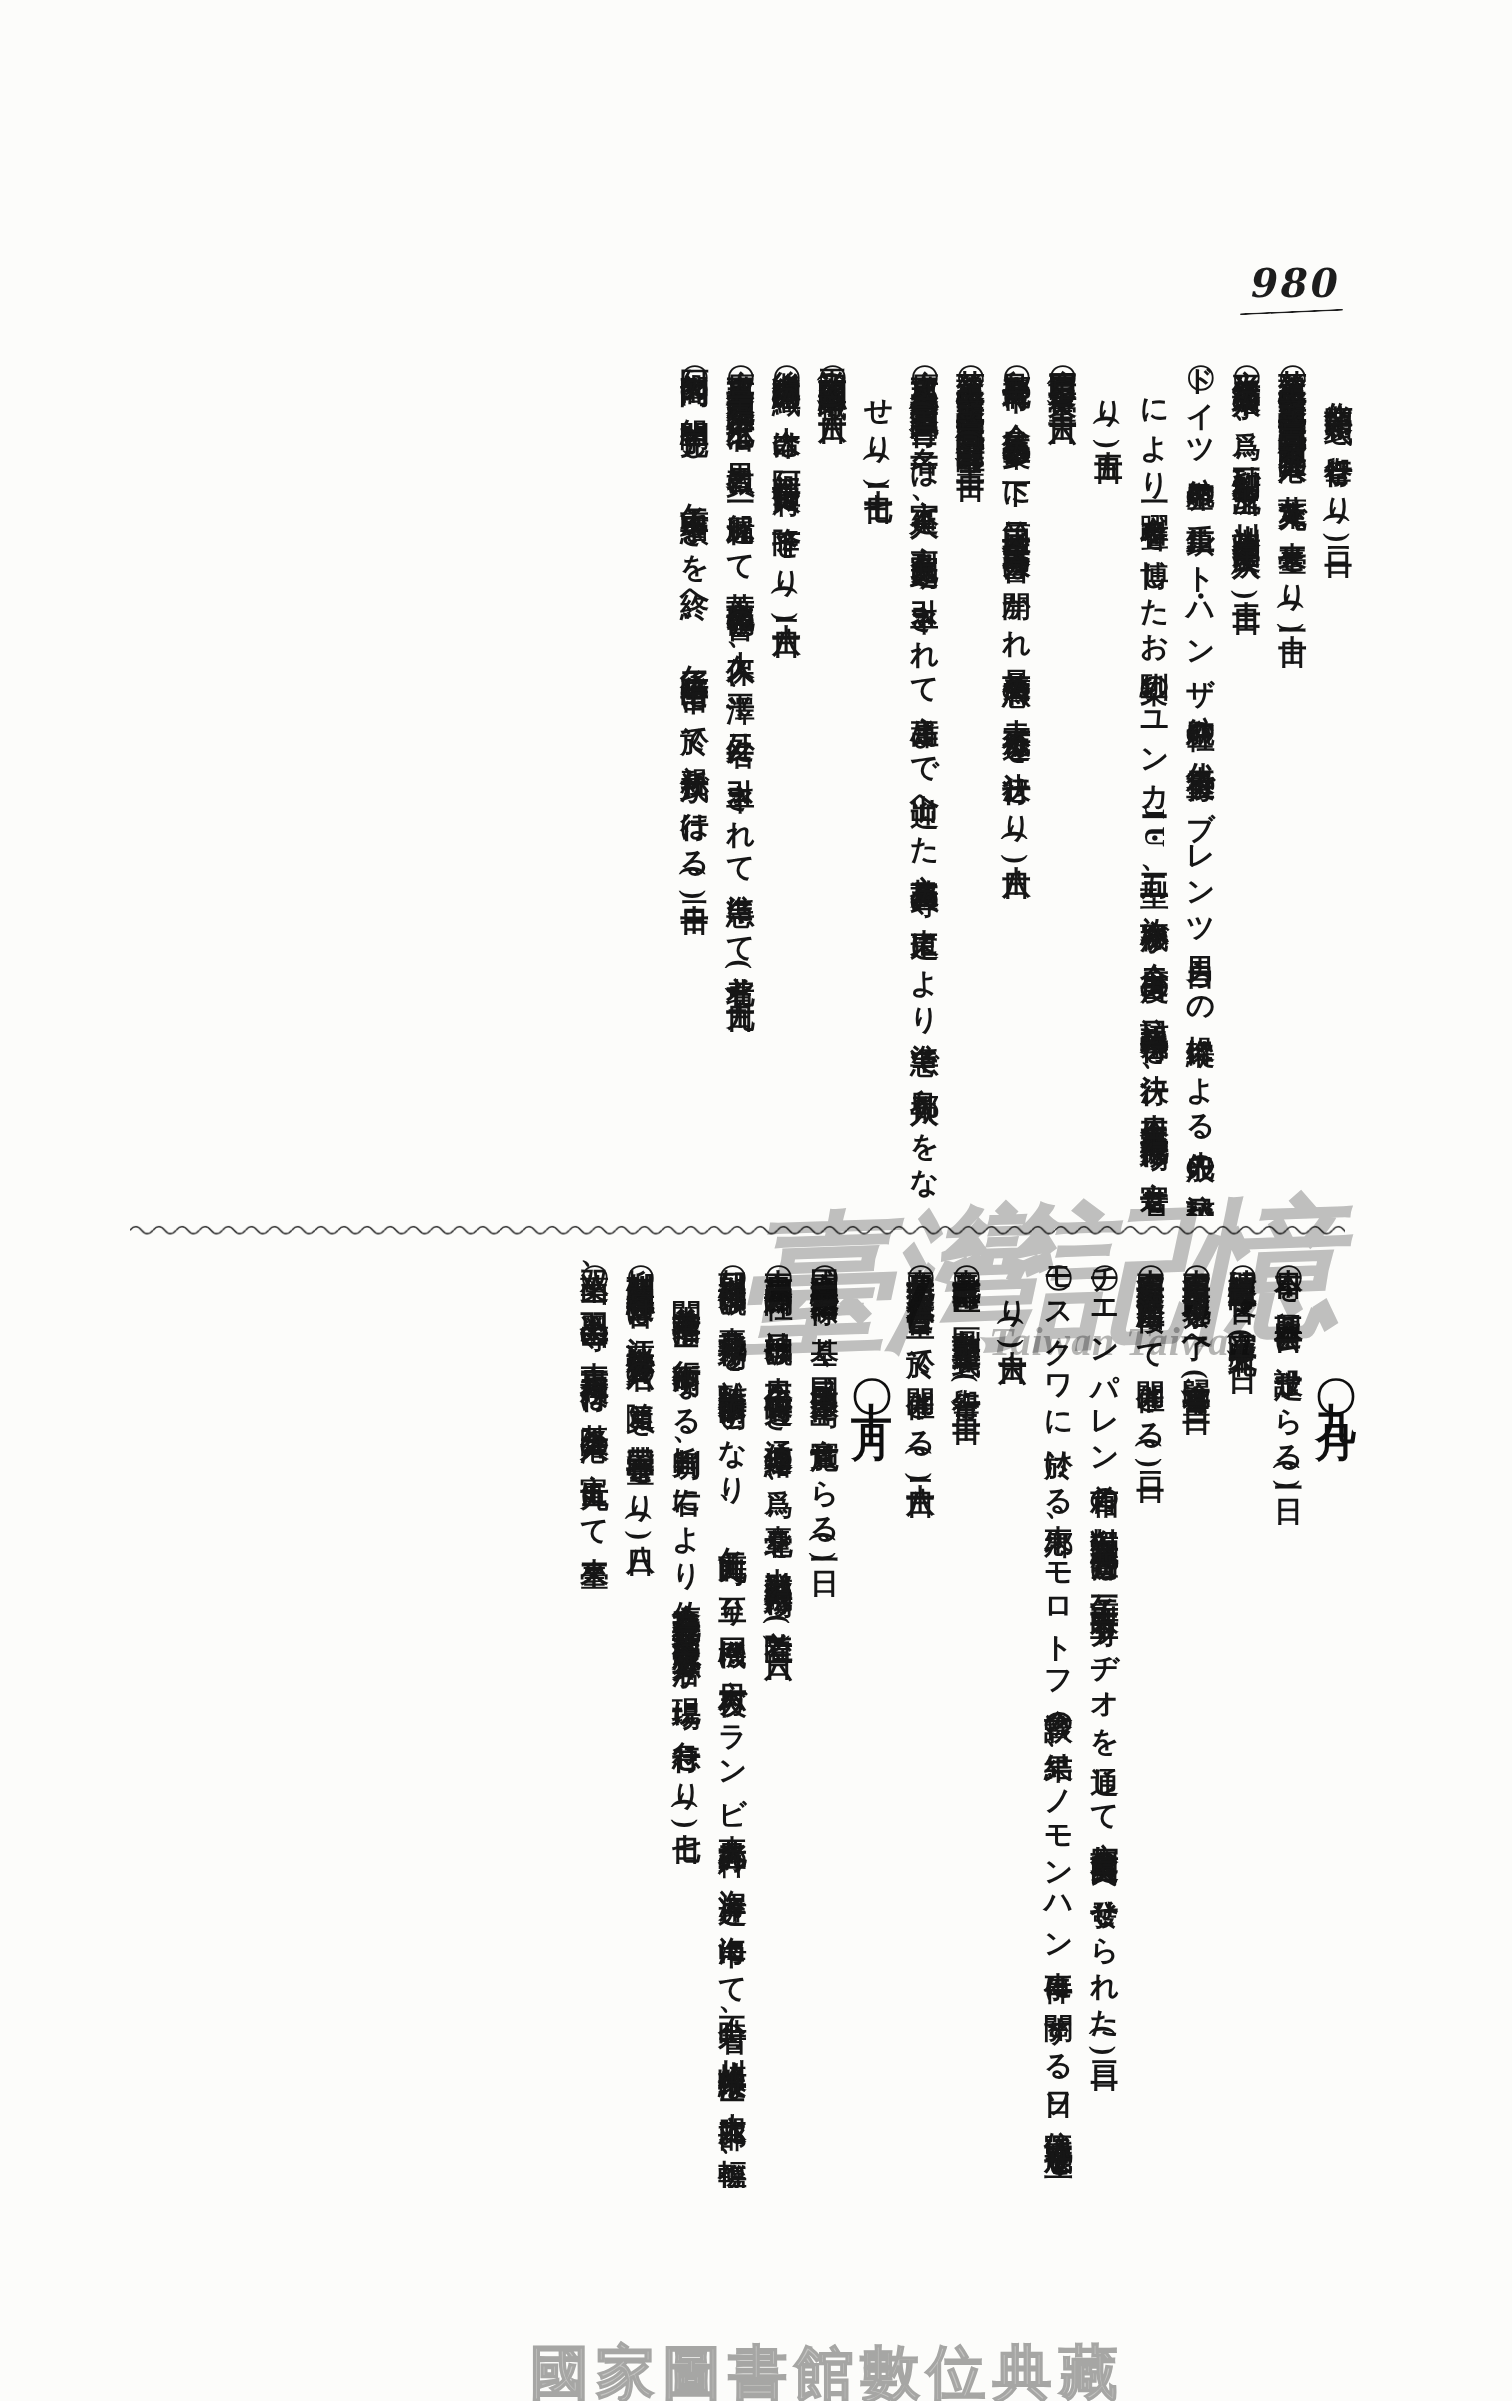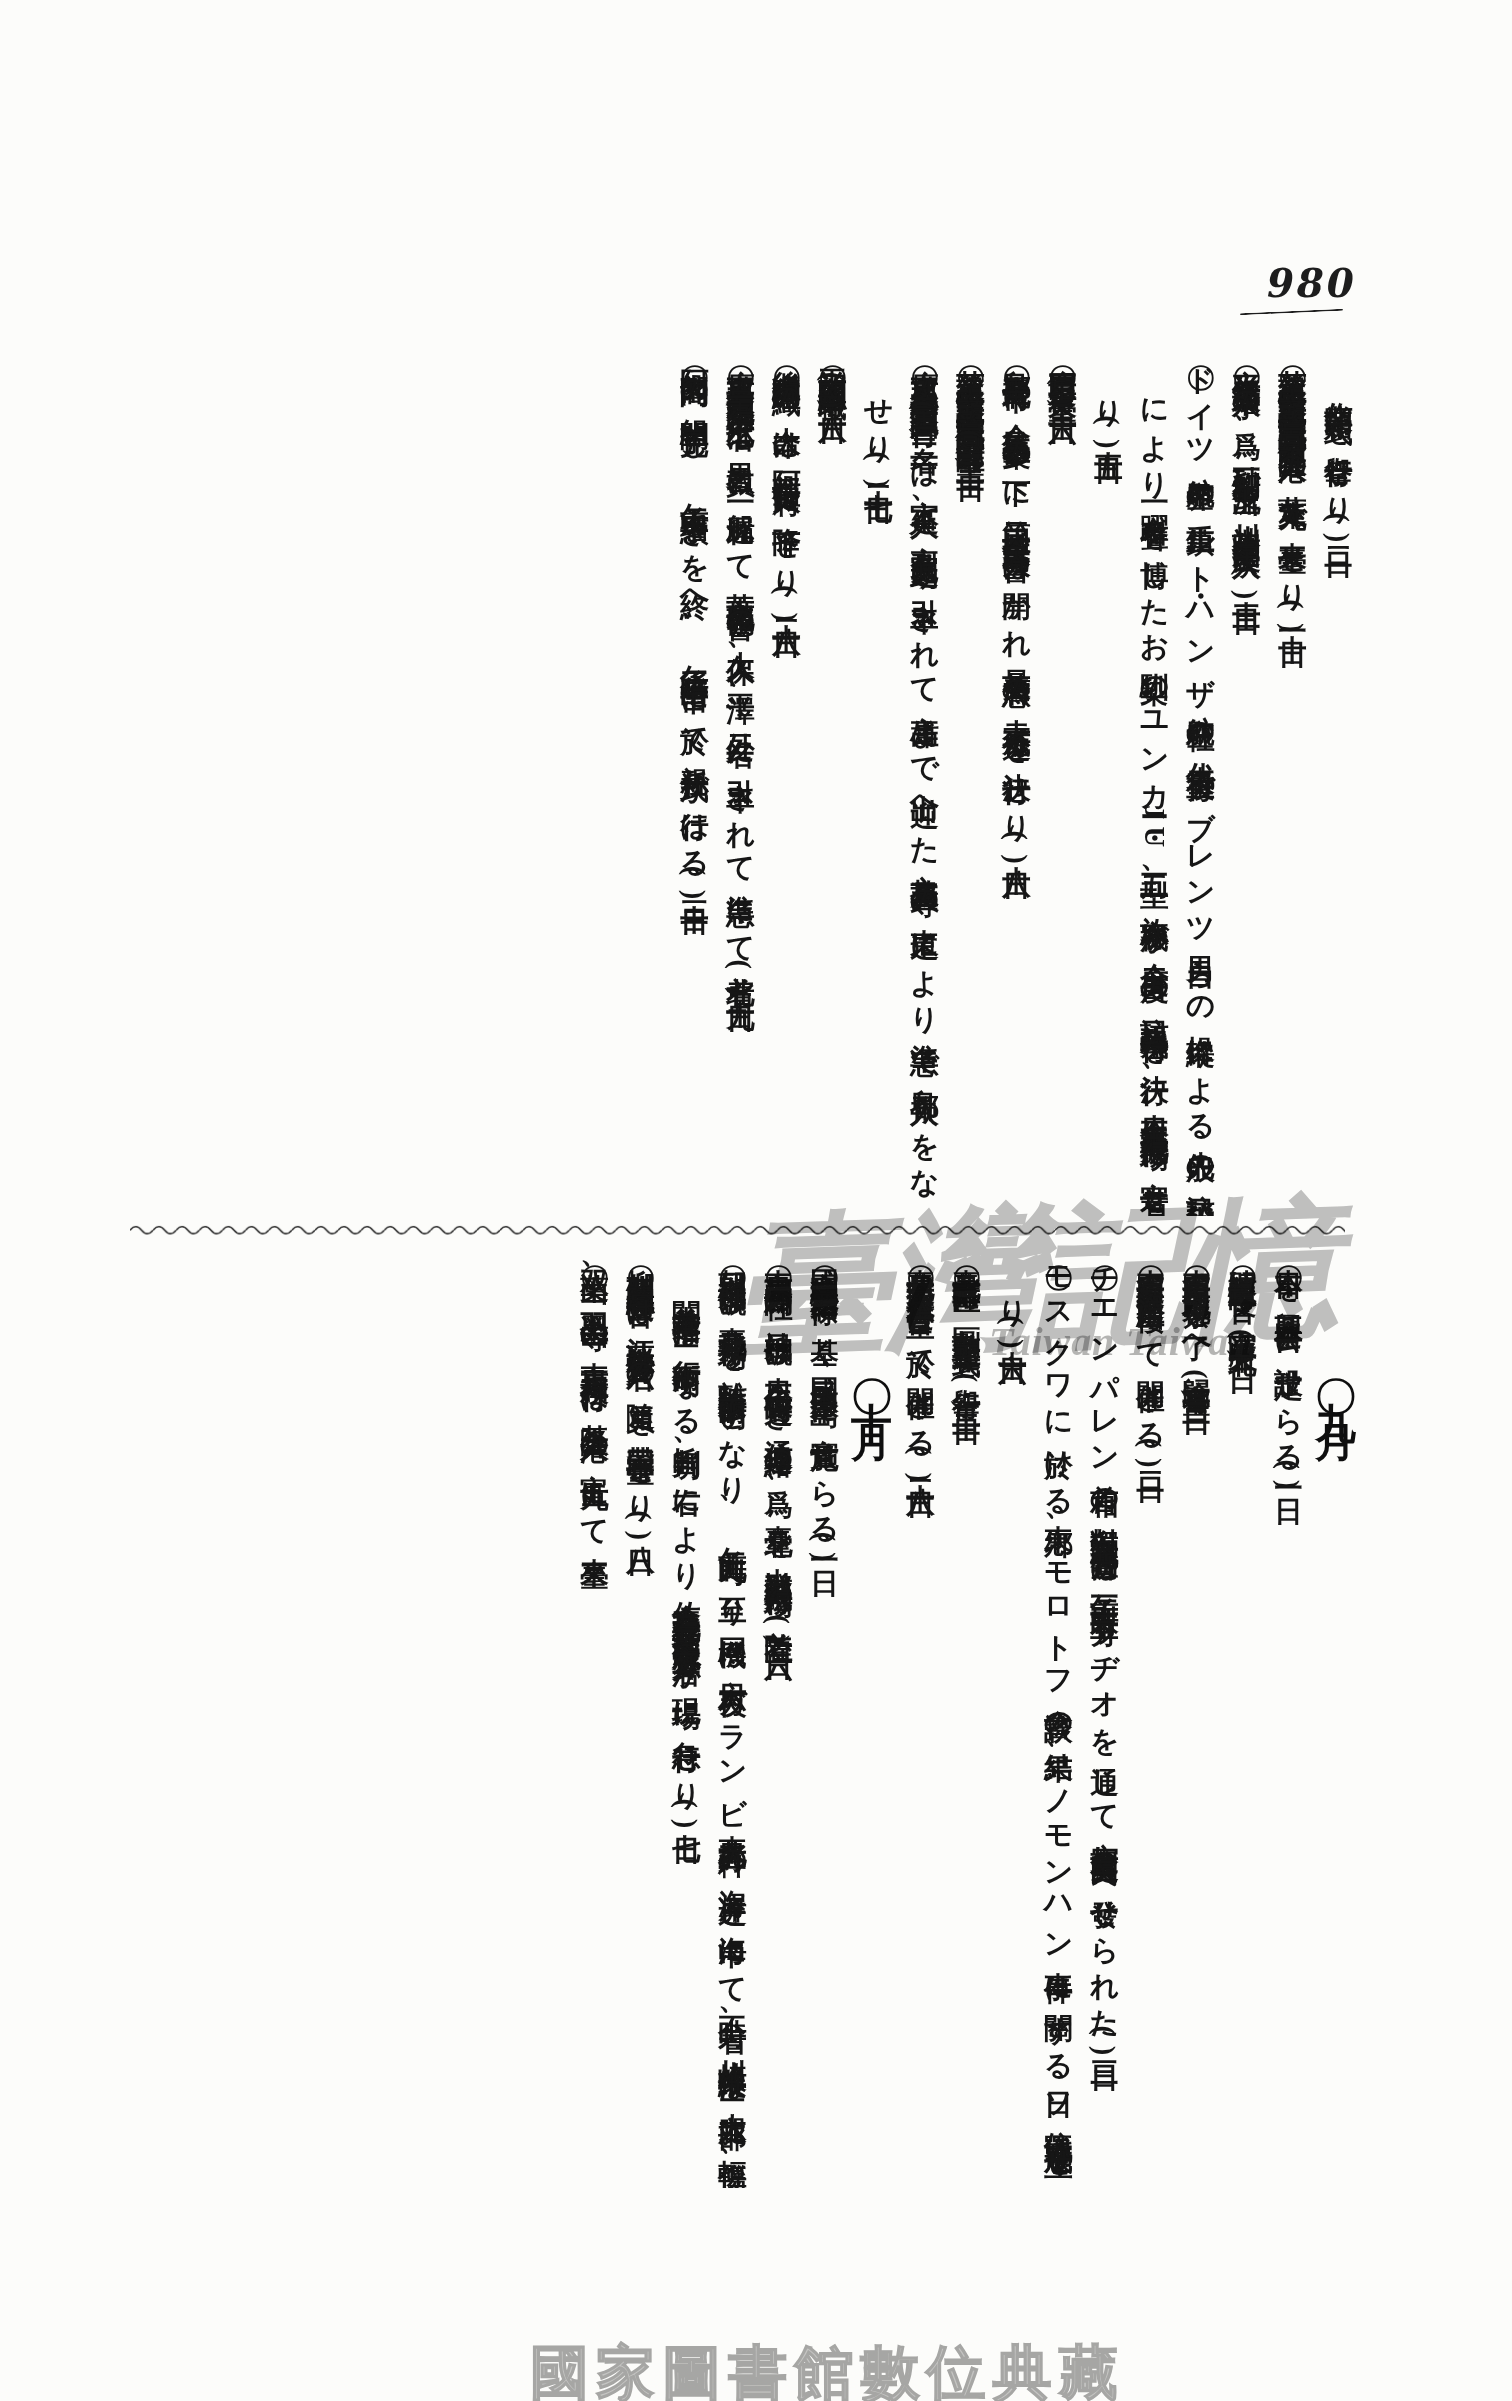--- a/index.html
+++ b/index.html
@@ -8,21 +8,20 @@
     width:1512px;height:2401px;
     background:#fcfcfa;
     overflow:hidden;
     font-family:"Liberation Serif","DejaVu Serif",serif;
   }
   .page-number{
     position:absolute;left:1251px;top:260px;
     font-size:39px;font-style:italic;font-weight:600;color:#1d1d1d;
     letter-spacing:2.7px;
     font-family:"DejaVu Serif","Liberation Serif",serif;
-    margin-left:16px;
   }
   .pn-underline{
     position:absolute;left:1240px;top:311px;width:103px;height:0;
     border-top:2.7px solid #1d1d1d;transform:rotate(-2.5deg);border-radius:1.8px;
   }
   .vsection{
     position:absolute;
     writing-mode:vertical-rl;
     text-orientation:mixed;
     overflow:hidden;

